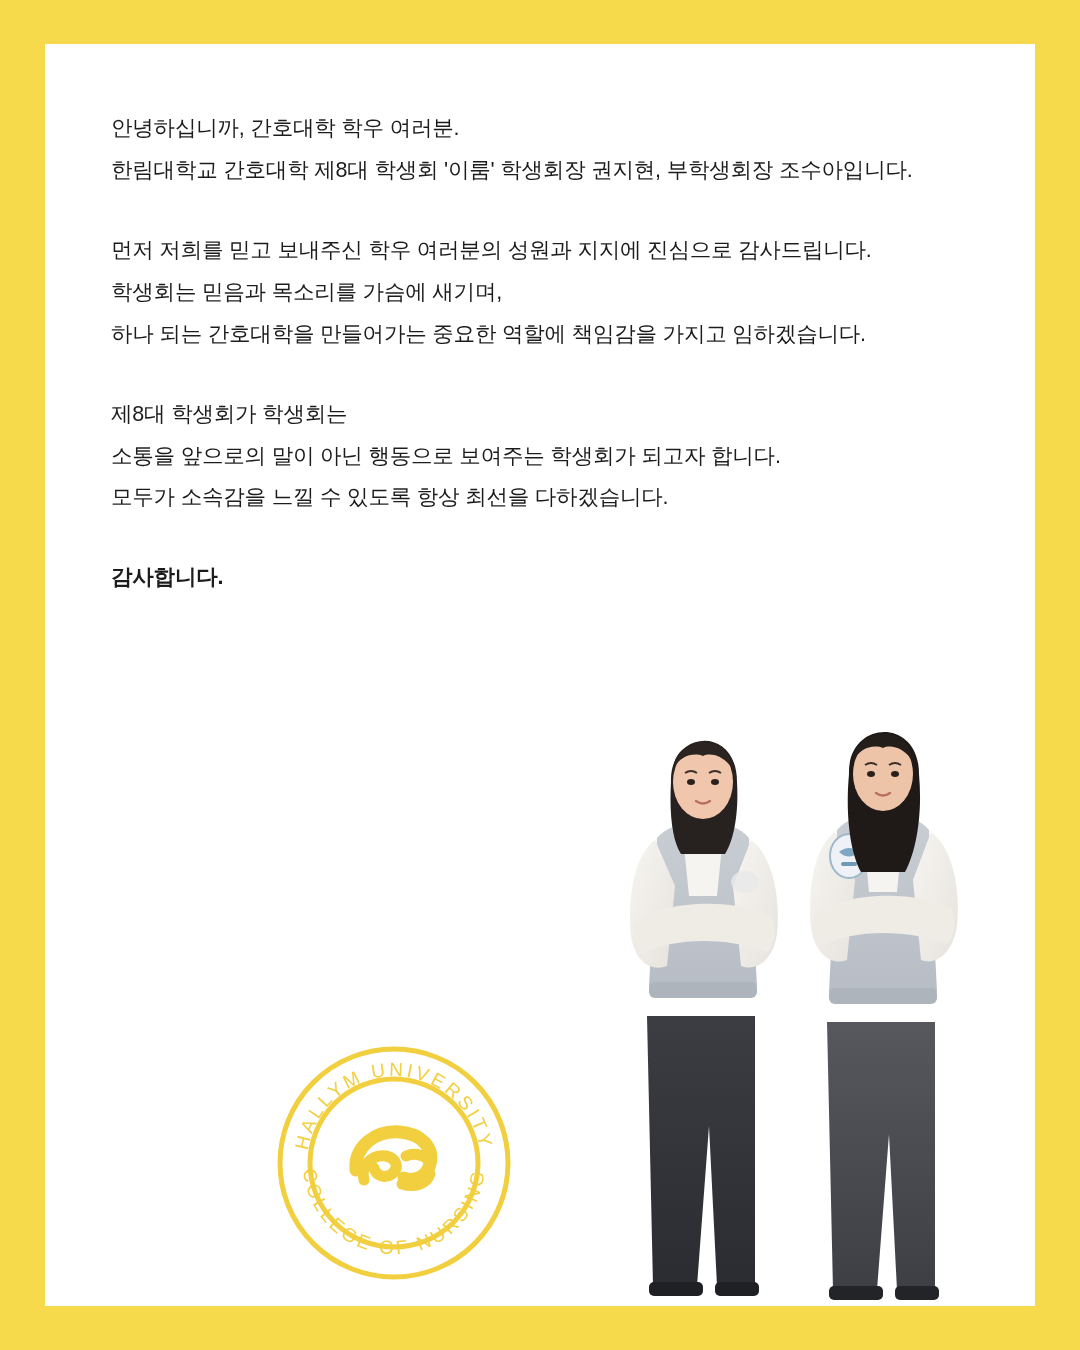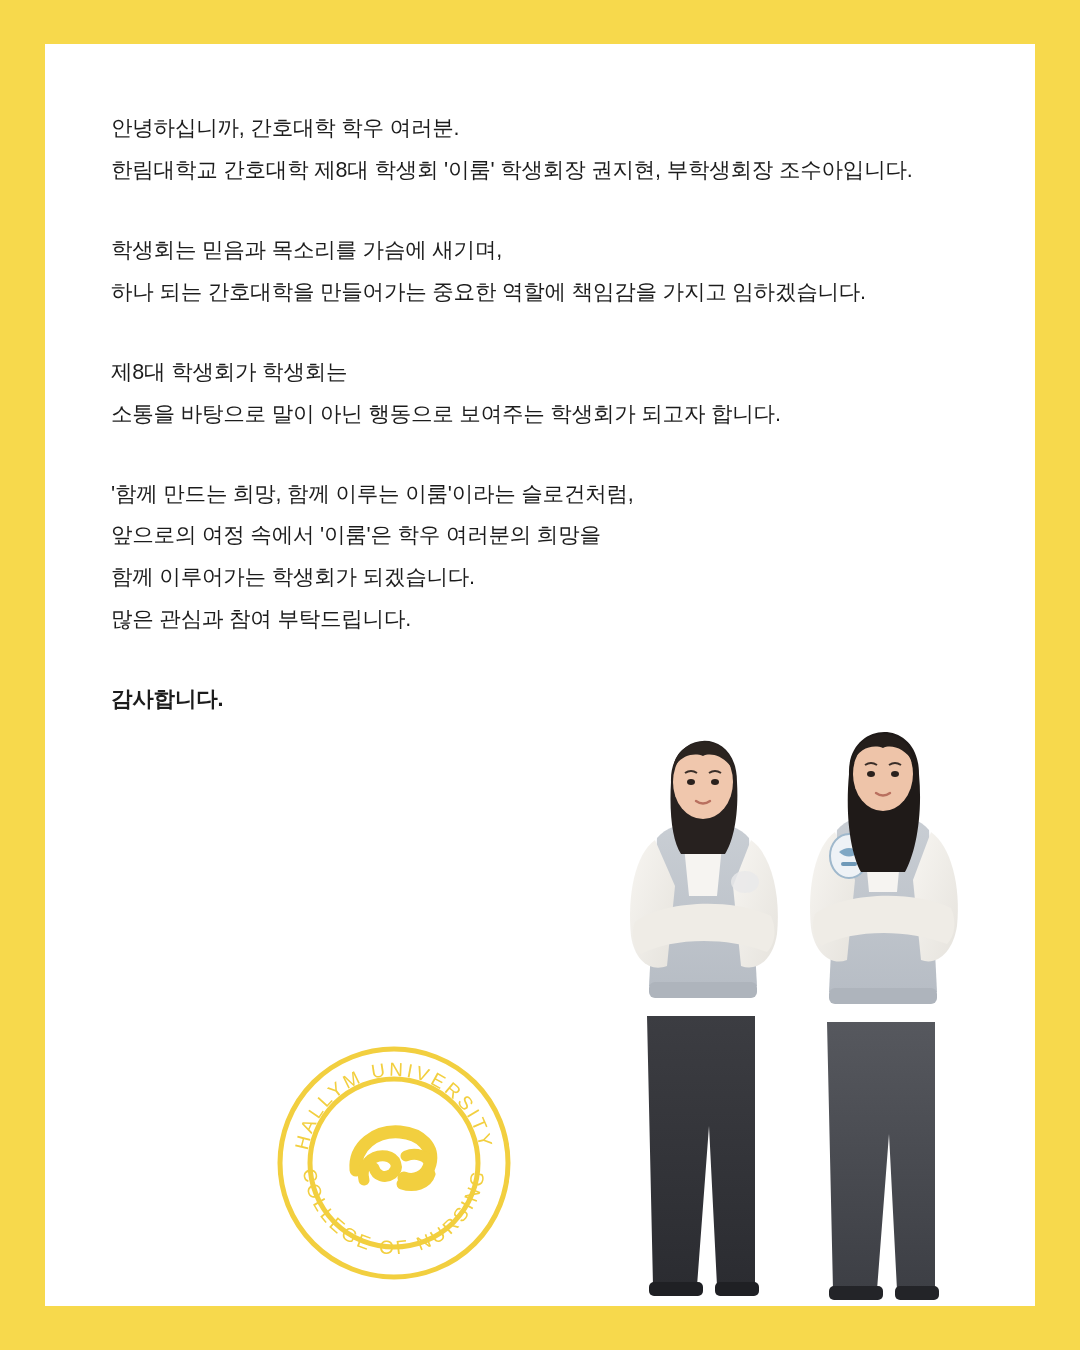--- a/index.html
+++ b/index.html
@@ -81,35 +81,31 @@
   <div class="card">
 
     <div class="letter">
 
       <div class="para">
         <div class="line">안녕하십니까, 간호대학 학우 여러분.</div>
         <div class="line">한림대학교 간호대학 제8대 학생회 '이룸' 학생회장 권지현, 부학생회장 조수아입니다.</div>
       </div>
 
       <div class="para">
+        <div class="line">먼저 저희를 믿고 보내주신 학우 여러분의 성원과 지지에 진심으로 감사드립니다.</div>
         <div class="line">학생회는 믿음과 목소리를 가슴에 새기며,</div>
         <div class="line">하나 되는 간호대학을 만들어가는 중요한 역할에 책임감을 가지고 임하겠습니다.</div>
       </div>
 
       <div class="para">
         <div class="line">제8대 학생회가 학생회는</div>
-        <div class="line">소통을 바탕으로 말이 아닌 행동으로 보여주는 학생회가 되고자 합니다.</div>
-      </div>
-
-      <div class="para">
-        <div class="line">'함께 만드는 희망, 함께 이루는 이룸'이라는 슬로건처럼,</div>
-        <div class="line">앞으로의 여정 속에서 '이룸'은 학우 여러분의 희망을</div>
-        <div class="line">함께 이루어가는 학생회가 되겠습니다.</div>
-        <div class="line">많은 관심과 참여 부탁드립니다.</div>
-      </div>
+        <div class="line">소통을 앞으로의 말이 아닌 행동으로 보여주는 학생회가 되고자 합니다.</div>
+        <div class="line">모두가 소속감을 느낄 수 있도록 항상 최선을 다하겠습니다.</div>
+      </div>
+
 
       <div class="para">
         <div class="line">감사합니다.</div>
       </div>
 
     </div>
 
     <div class="emblem">
       <svg viewBox="0 0 234 234" width="234" height="234" xmlns="http://www.w3.org/2000/svg">
         <defs>

